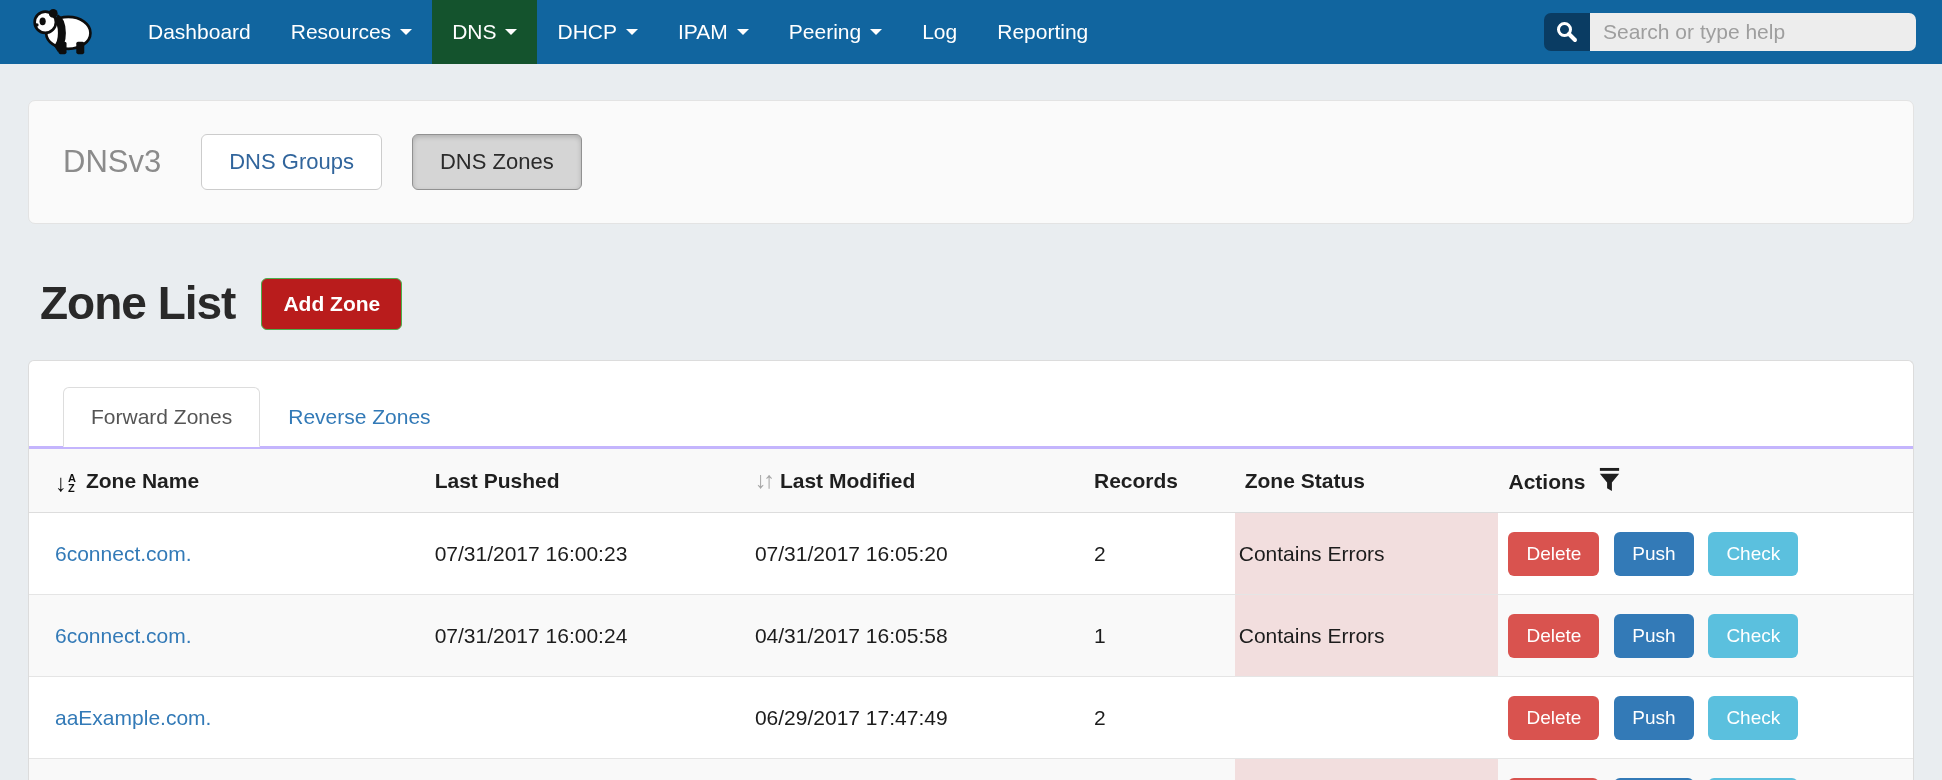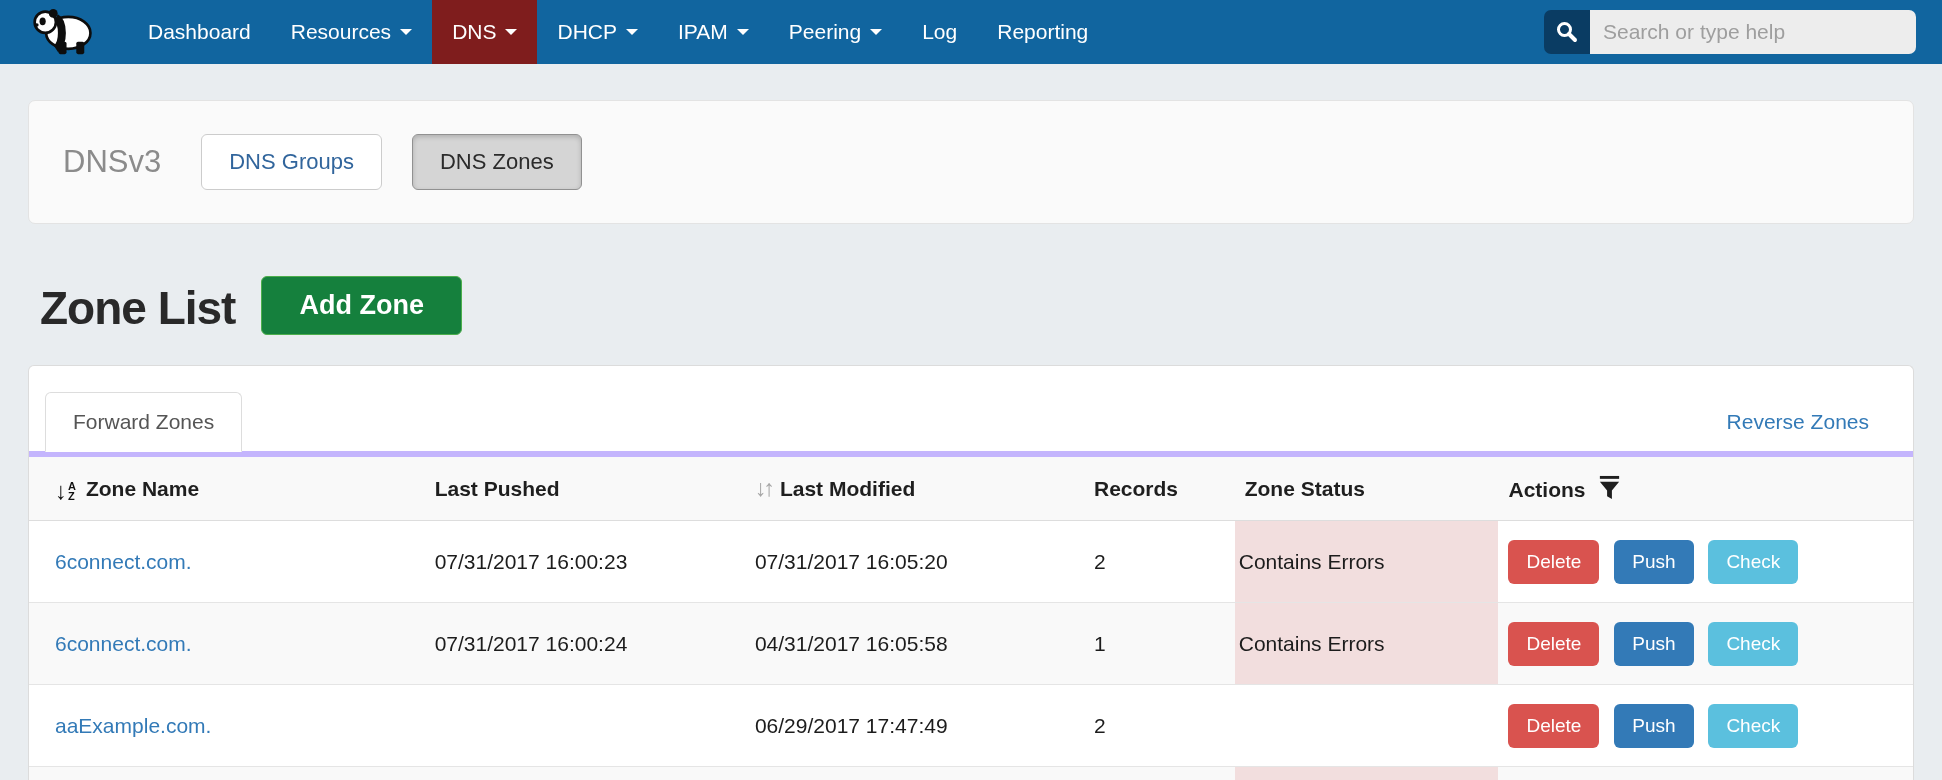--- a/index.html
+++ b/index.html
@@ -14,27 +14,27 @@
   .navbar {
     height: 64px; background: #11659f;
     display: flex; align-items: center; padding: 0 26px;
   }
   .logo { width: 62px; height: 50px; margin: 0 34px 0 6px; display: flex; align-items: center; }
   .nav-items { display: flex; height: 64px; }
   .nav-item {
     display: flex; align-items: center; height: 64px; padding: 0 20px;
     color: #fff; font-size: 21px; text-decoration: none; cursor: pointer; white-space: nowrap;
   }
-  .nav-item.active { background: #7f1d1d; }
+  .nav-item.active { background: #14532d; }
   .caret {
     display: inline-block; width: 0; height: 0; margin-left: 9px;
     border-left: 6px solid transparent; border-right: 6px solid transparent;
     border-top: 6px solid #fff;
   }
-  .search { margin-left: auto; display: flex; height: 44px; width: 372px; border-radius: 7px; overflow: hidden; }
+  .search { margin-left: auto; display: flex; height: 38px; width: 372px; border-radius: 7px; overflow: hidden; }
   .search-btn {
     width: 46px; background: #0a3c63; border: none; cursor: pointer;
     display: flex; align-items: center; justify-content: center; flex: none;
   }
   .search input {
     flex: 1; min-width: 0; border: none; outline: none; background: #ededed;
     font-family: "Liberation Sans", sans-serif; font-size: 21px; color: #444; padding: 0 13px;
   }
   .search input::placeholder { color: #9e9e9e; }
 
@@ -52,31 +52,31 @@
   }
   .pill.active {
     background: #d5d5d5; border-color: #919191; color: #2b2b2b;
     box-shadow: inset 0 2px 5px rgba(0,0,0,.18);
   }
 
   
   .page-head { display: flex; align-items: flex-end; margin: 52px 6px 0 40px; }
   .page-head h1 { font-size: 46px; font-weight: bold; color: #292929; letter-spacing: -1px; }
   .btn-add {
-    margin-left: 26px; background: #15803d; border: 1px solid #4cae4c; color: #fff;
-    font-family: "Liberation Sans", sans-serif; font-size: 27px; font-weight: bold;
-    border-radius: 6px; padding: 13px 37px; cursor: pointer;
+    margin-left: 26px; background: #b91c1c; border: 1px solid #4cae4c; color: #fff;
+    font-family: "Liberation Sans", sans-serif; font-size: 21px; font-weight: bold;
+    border-radius: 6px; padding: 13px 21px; cursor: pointer;
   }
 
   
   .panel {
     margin: 30px 28px 0; background: #fff; border: 1px solid #dcdcdc; border-bottom: none;
     border-radius: 6px 6px 0 0; padding-top: 26px; height: 460px;
   }
-  .tabs { display: flex; padding: 0 16px; border-bottom: 6px solid #c4b5fd; justify-content: space-between; }
+  .tabs { display: flex; padding: 0 34px; border-bottom: 3px solid #c4b5fd; }
   .tab {
     font-size: 21px; padding: 17px 27px; text-decoration: none; cursor: pointer;
     margin-bottom: -1px; border: 1px solid transparent; white-space: nowrap;
   }
   .tab.active {
     color: #555; background: #fff; border-color: #ddd; border-bottom-color: #fff;
     border-radius: 6px 6px 0 0;
   }
   .tab.inactive { color: #337ab7; }
 

